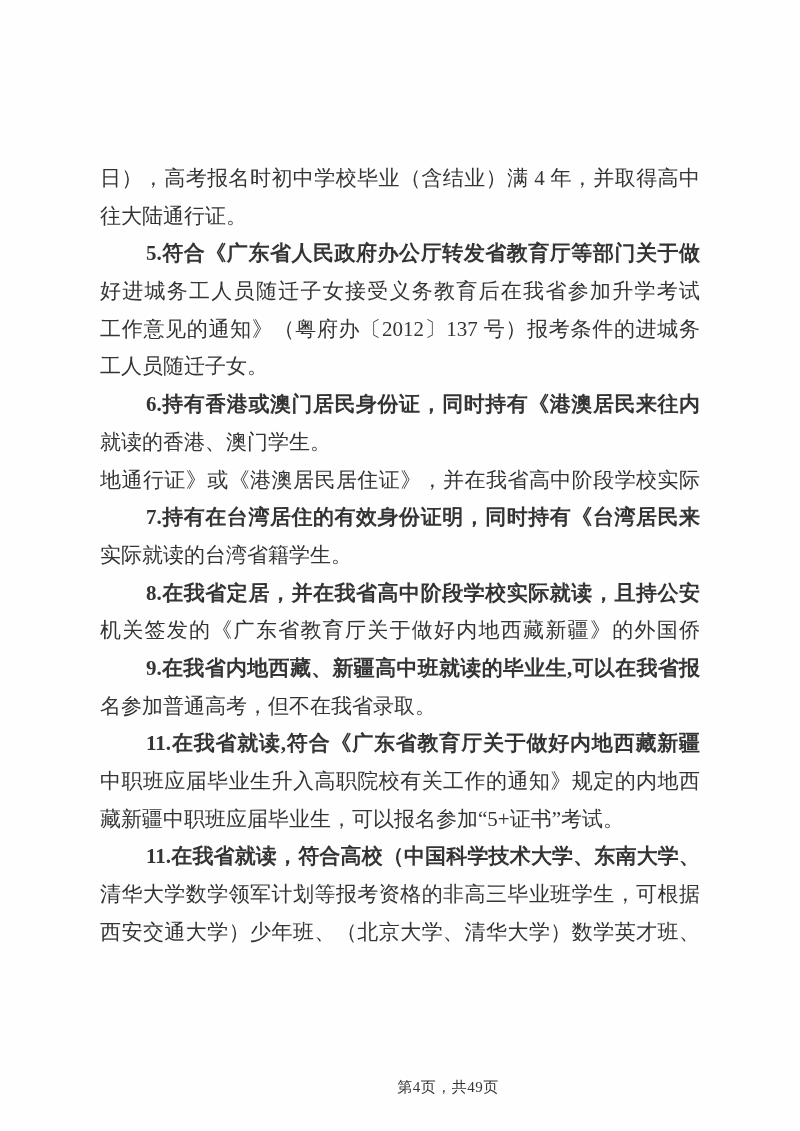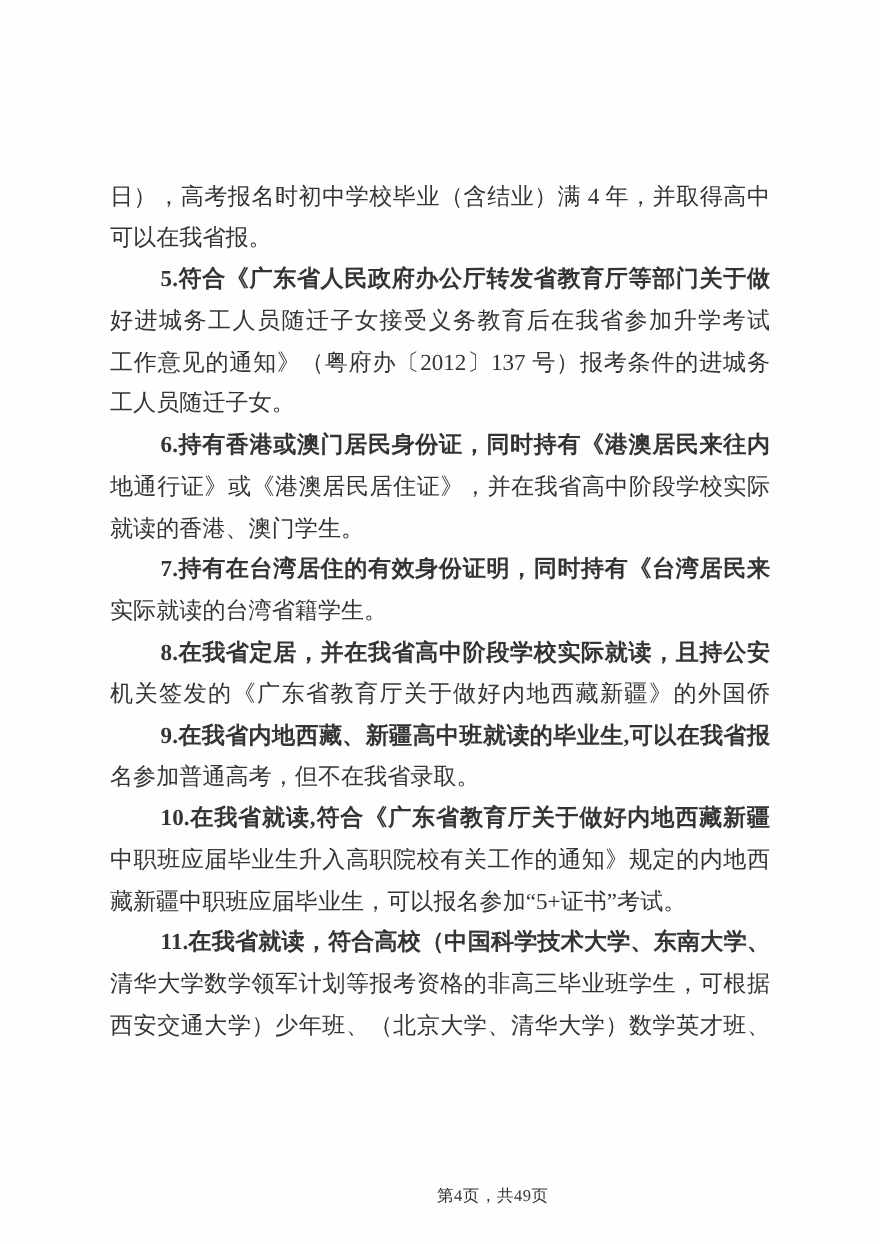--- a/index.html
+++ b/index.html
@@ -59,41 +59,41 @@
   }
 </style>
 </head>
 <body>
 
 <div class="page">
 
   <div class="text-block">
 
     <div class="line">日），高考报名时初中学校毕业（含结业）满 4 年，并取得高中</div>
-    <div class="line end">可以在我省报。</div>
+    <div class="line end">往大陆通行证。</div>
 
     <div class="line indent">5.符合《广东省人民政府办公厅转发省教育厅等部门关于做</div>
     <div class="line">好进城务工人员随迁子女接受义务教育后在我省参加升学考试</div>
     <div class="line">工作意见的通知》（粤府办〔2012〕137 号）报考条件的进城务</div>
     <div class="line end">工人员随迁子女。</div>
 
     <div class="line indent">6.持有香港或澳门居民身份证，同时持有《港澳居民来往内</div>
+    <div class="line end">就读的香港、澳门学生。</div>
     <div class="line">地通行证》或《港澳居民居住证》，并在我省高中阶段学校实际</div>
-    <div class="line end">就读的香港、澳门学生。</div>
 
     <div class="line indent">7.持有在台湾居住的有效身份证明，同时持有《台湾居民来</div>
     <div class="line end">实际就读的台湾省籍学生。</div>
 
     <div class="line indent">8.在我省定居，并在我省高中阶段学校实际就读，且持公安</div>
     <div class="line end">机关签发的《广东省教育厅关于做好内地西藏新疆》的外国侨民。</div>
 
     <div class="line indent">9.在我省内地西藏、新疆高中班就读的毕业生,可以在我省报</div>
     <div class="line end">名参加普通高考，但不在我省录取。</div>
 
-    <div class="line indent">10.在我省就读,符合《广东省教育厅关于做好内地西藏新疆</div>
+    <div class="line indent">11.在我省就读,符合《广东省教育厅关于做好内地西藏新疆</div>
     <div class="line">中职班应届毕业生升入高职院校有关工作的通知》规定的内地西</div>
     <div class="line end">藏新疆中职班应届毕业生，可以报名参加“5+证书”考试。</div>
 
     <div class="line indent">11.在我省就读，符合高校（中国科学技术大学、东南大学、</div>
     <div class="line">清华大学数学领军计划等报考资格的非高三毕业班学生，可根据</div>
     <div class="line">西安交通大学）少年班、（北京大学、清华大学）数学英才班、</div>
   </div>
 
   <div class="footer">第4页，共49页</div>
 

